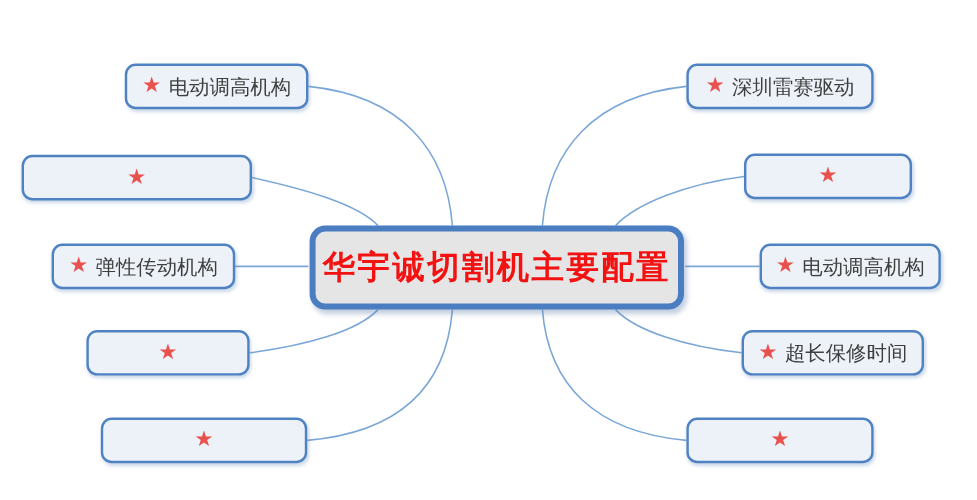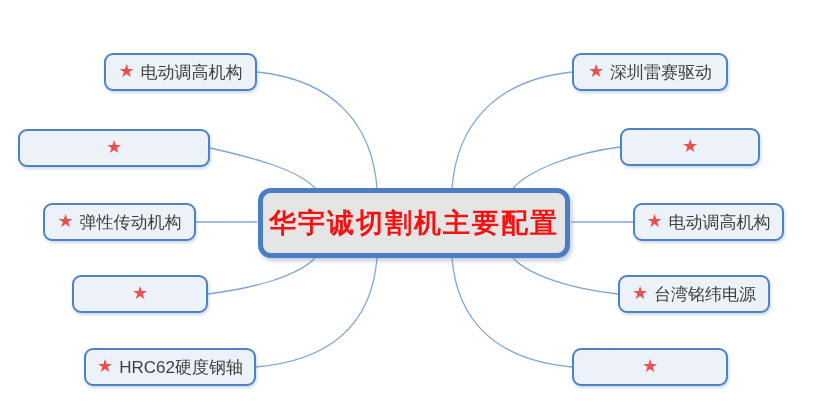--- a/index.html
+++ b/index.html
@@ -86,35 +86,34 @@
   </div>
   <div class="node" style="left:43px;top:203px;width:153px;">
     <span class="star">★</span>
     <span class="lbl">弹性传动机构</span>
   </div>
   <div class="node" style="left:72px;top:275px;width:136px;">
     <span class="star">★</span>
   </div>
   <div class="node" style="left:84px;top:348px;width:172px;">
     <span class="star">★</span>
-    <span class="lbl">HRC62硬度钢轴</span>
   </div>
 
   <div class="node" style="left:572px;top:53px;width:156px;">
     <span class="star">★</span>
     <span class="lbl">深圳雷赛驱动</span>
   </div>
   <div class="node" style="left:620px;top:128px;width:140px;">
     <span class="star">★</span>
   </div>
   <div class="node" style="left:633px;top:203px;width:151px;">
     <span class="star">★</span>
     <span class="lbl">电动调高机构</span>
   </div>
   <div class="node" style="left:618px;top:275px;width:152px;">
     <span class="star">★</span>
-    <span class="lbl">台湾铭纬电源</span>
+    <span class="lbl">超长保修时间</span>
   </div>
   <div class="node" style="left:572px;top:348px;width:156px;">
     <span class="star">★</span>
   </div>
 
 </div>
 
 </body></html>

